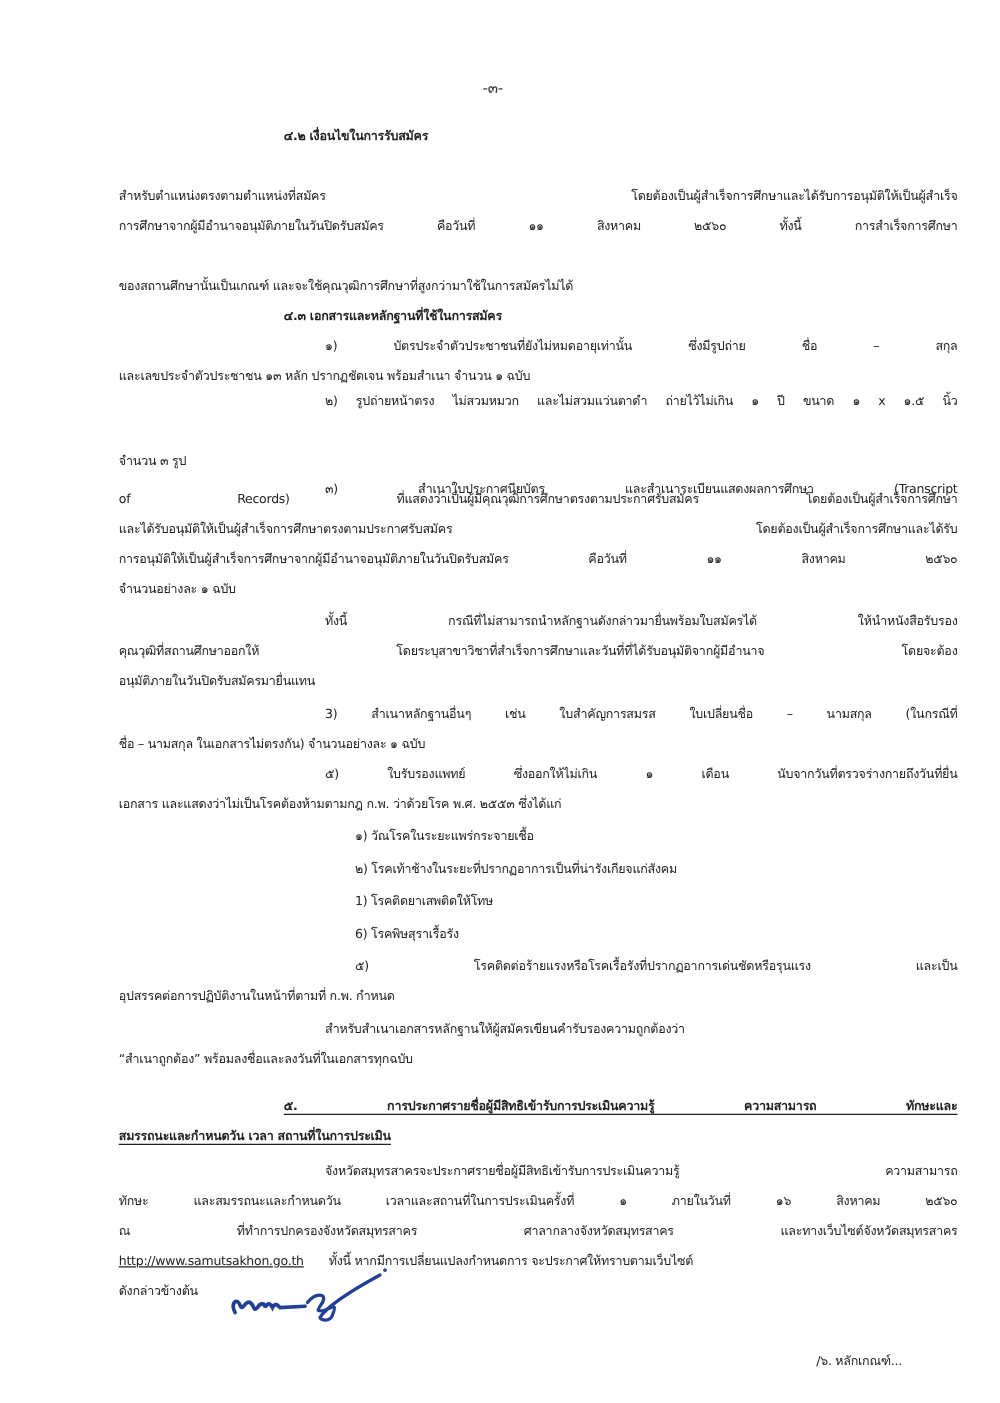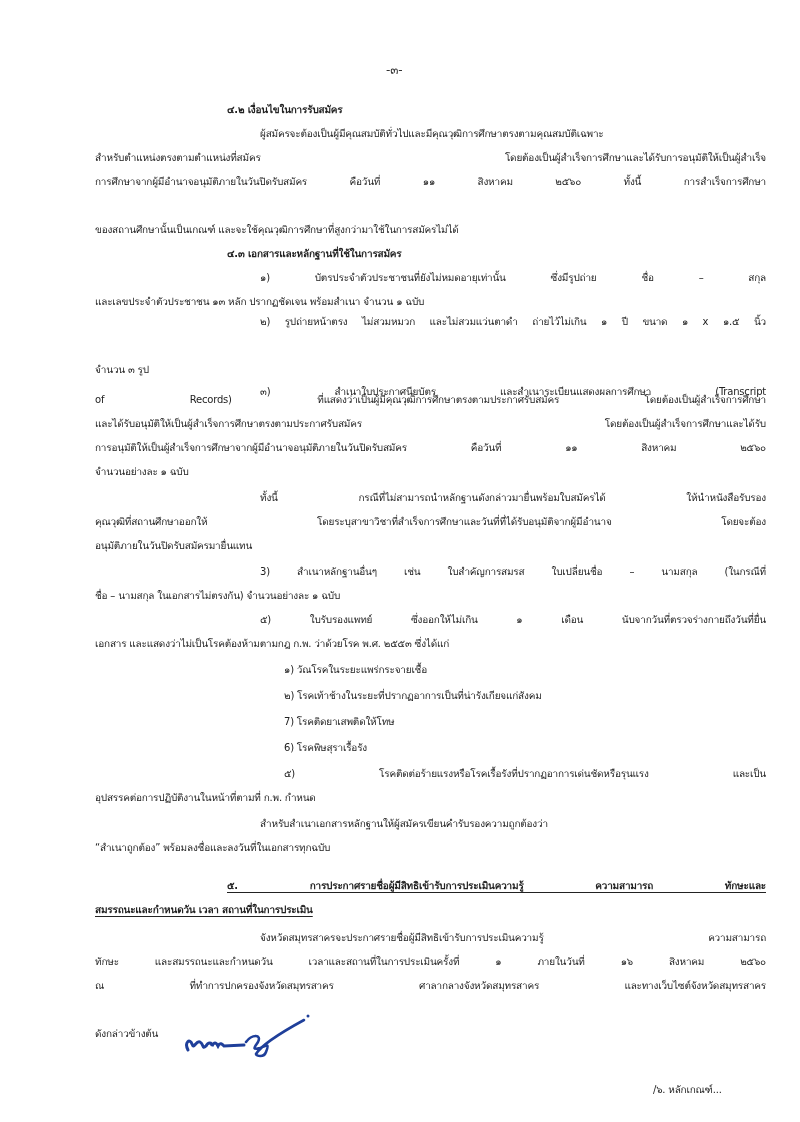--- a/index.html
+++ b/index.html
@@ -21,21 +21,20 @@
     .justify { text-align: justify; text-align-last: justify; }
   </style>
 </head>
 <body>
 
 <div class="page">
 
   <div class="line pagenum" style="left:386px; top:60px;">-๓-</div>
 
   <div class="line bold" style="left:227px; top:100px;">๔.๒ เงื่อนไขในการรับสมัคร</div>
-  <div class="line justify" style="left:260px; top:124px; width:506px;">ผู้สมัครจะต้องเป็นผู้มีคุณสมบัติทั่วไปและมีคุณวุฒิการศึกษาตรงตามคุณสมบัติเฉพาะ</div>
   <div class="line justify" style="left:95px; top:148px; width:671px;">สำหรับตำแหน่งตรงตามตำแหน่งที่สมัคร โดยต้องเป็นผู้สำเร็จการศึกษาและได้รับการอนุมัติให้เป็นผู้สำเร็จ</div>
   <div class="line justify" style="left:95px; top:172px; width:671px;">การศึกษาจากผู้มีอำนาจอนุมัติภายในวันปิดรับสมัคร คือวันที่ ๑๑ สิงหาคม ๒๕๖๐ ทั้งนี้ การสำเร็จการศึกษา</div>
   <div class="line" style="left:95px; top:220px;">ของสถานศึกษานั้นเป็นเกณฑ์ และจะใช้คุณวุฒิการศึกษาที่สูงกว่ามาใช้ในการสมัครไม่ได้</div>
 
   <div class="line bold" style="left:227px; top:244px;">๔.๓ เอกสารและหลักฐานที่ใช้ในการสมัคร</div>
   <div class="line justify" style="left:260px; top:268px; width:506px;">๑) บัตรประจำตัวประชาชนที่ยังไม่หมดอายุเท่านั้น ซึ่งมีรูปถ่าย ชื่อ – สกุล</div>
   <div class="line" style="left:95px; top:292px;">และเลขประจำตัวประชาชน ๑๓ หลัก ปรากฏชัดเจน พร้อมสำเนา จำนวน ๑ ฉบับ</div>
 
   <div class="line justify" style="left:260px; top:312px; width:506px;">๒) รูปถ่ายหน้าตรง ไม่สวมหมวก และไม่สวมแว่นตาดำ ถ่ายไว้ไม่เกิน ๑ ปี ขนาด ๑ x ๑.๕ นิ้ว</div>
   <div class="line" style="left:95px; top:340px;margin-top:20px;">จำนวน ๓ รูป</div>
@@ -51,34 +50,39 @@
   <div class="line" style="left:95px; top:536px;">อนุมัติภายในวันปิดรับสมัครมายื่นแทน</div>
 
   <div class="line justify" style="left:260px; top:562px; width:506px;">3) สำเนาหลักฐานอื่นๆ เช่น ใบสำคัญการสมรส ใบเปลี่ยนชื่อ – นามสกุล (ในกรณีที่</div>
   <div class="line" style="left:95px; top:586px;">ชื่อ – นามสกุล ในเอกสารไม่ตรงกัน) จำนวนอย่างละ ๑ ฉบับ</div>
 
   <div class="line justify" style="left:260px; top:610px; width:506px;">๕) ใบรับรองแพทย์ ซึ่งออกให้ไม่เกิน ๑ เดือน นับจากวันที่ตรวจร่างกายถึงวันที่ยื่น</div>
   <div class="line" style="left:95px; top:634px;">เอกสาร และแสดงว่าไม่เป็นโรคต้องห้ามตามกฎ ก.พ. ว่าด้วยโรค พ.ศ. ๒๕๕๓ ซึ่งได้แก่</div>
 
   <div class="line" style="left:284px; top:660px;">๑) วัณโรคในระยะแพร่กระจายเชื้อ</div>
   <div class="line" style="left:284px; top:686px;">๒) โรคเท้าช้างในระยะที่ปรากฏอาการเป็นที่น่ารังเกียจแก่สังคม</div>
-  <div class="line" style="left:284px; top:712px;">7) โรคติดยาเสพติดให้โทษ</div>
+  <div class="line" style="left:284px; top:712px;">1) โรคติดยาเสพติดให้โทษ</div>
   <div class="line" style="left:284px; top:738px;">6) โรคพิษสุราเรื้อรัง</div>
   <div class="line justify" style="left:284px; top:764px; width:482px;">๕) โรคติดต่อร้ายแรงหรือโรคเรื้อรังที่ปรากฏอาการเด่นชัดหรือรุนแรง และเป็น</div>
   <div class="line" style="left:95px; top:788px;">อุปสรรคต่อการปฏิบัติงานในหน้าที่ตามที่ ก.พ. กำหนด</div>
 
   <div class="line justify" style="left:260px; top:814px; width:506px;">สำหรับสำเนาเอกสารหลักฐานให้ผู้สมัครเขียนคำรับรองความถูกต้องว่า</div>
   <div class="line" style="left:95px; top:838px;">“สำเนาถูกต้อง” พร้อมลงชื่อและลงวันที่ในเอกสารทุกฉบับ</div>
 
   <div class="line bold ul justify" style="left:227px; top:876px; width:539px;">๕. การประกาศรายชื่อผู้มีสิทธิเข้ารับการประเมินความรู้ ความสามารถ ทักษะและ</div>
   <div class="line bold ul" style="left:95px; top:900px;">สมรรถนะและกำหนดวัน เวลา สถานที่ในการประเมิน</div>
 
   <div class="line justify" style="left:260px; top:928px; width:506px;">จังหวัดสมุทรสาครจะประกาศรายชื่อผู้มีสิทธิเข้ารับการประเมินความรู้ ความสามารถ</div>
   <div class="line justify" style="left:95px; top:952px; width:671px;">ทักษะ และสมรรถนะและกำหนดวัน เวลาและสถานที่ในการประเมินครั้งที่ ๑ ภายในวันที่ ๑๖ สิงหาคม ๒๕๖๐</div>
   <div class="line justify" style="left:95px; top:976px; width:671px;">ณ ที่ทำการปกครองจังหวัดสมุทรสาคร ศาลากลางจังหวัดสมุทรสาคร และทางเว็บไซต์จังหวัดสมุทรสาคร</div>
+  <div class="line" style="left:95px; top:1000px;">
+    <span class="link">http://www.samutsakhon.go.th</span>
+    <span style="display:inline-block; width:14px;"></span>
+    <span>ทั้งนี้ หากมีการเปลี่ยนแปลงกำหนดการ จะประกาศให้ทราบตามเว็บไซต์</span>
+  </div>
   <div class="line" style="left:95px; top:1024px;text-align:center;">ดังกล่าวข้างต้น</div>
 
   <svg class="sig" viewBox="0 0 130 50">
     <path d="M6 38 C2 30 8 26 10 32 C12 38 14 28 18 30 C22 32 20 38 24 34 C26 30 30 30 30 34 C32 30 34 30 36 34 C38 30 40 32 42 34 L62 33" fill="none" stroke="#1f3f9a" stroke-width="3" stroke-linecap="round"></path>
     <path d="M64 30 C70 22 80 22 76 30 C72 36 70 38 78 36 C84 34 88 30 84 40 C82 46 74 44 74 42 C80 32 100 20 122 8" fill="none" stroke="#1f3f9a" stroke-width="2.6" stroke-linecap="round"></path>
     <circle cx="126" cy="4" r="1.5" fill="#1f3f9a"></circle>
   </svg>
 
   <div class="line" style="left:653px; top:1080px;">/๖. หลักเกณฑ์...</div>
 

